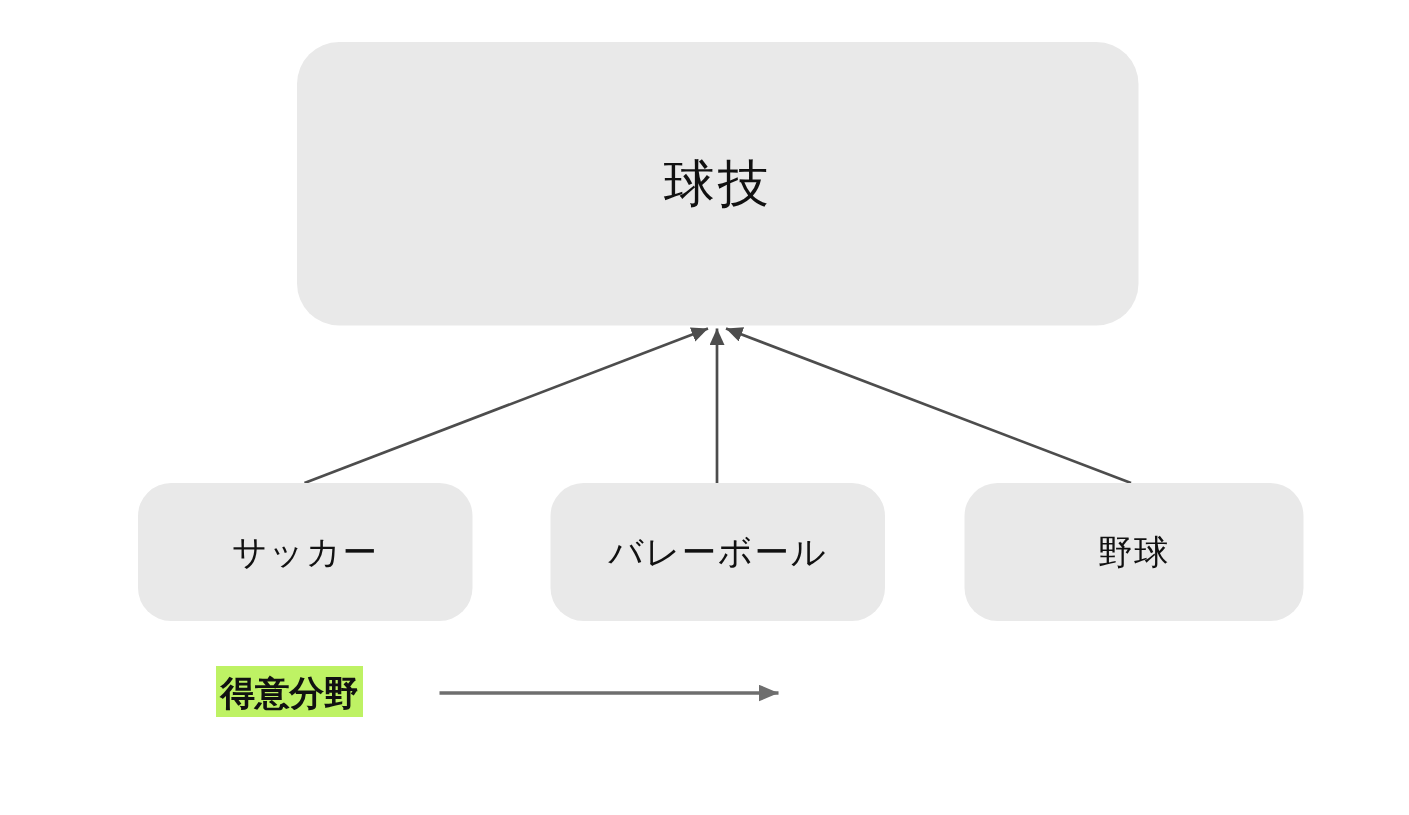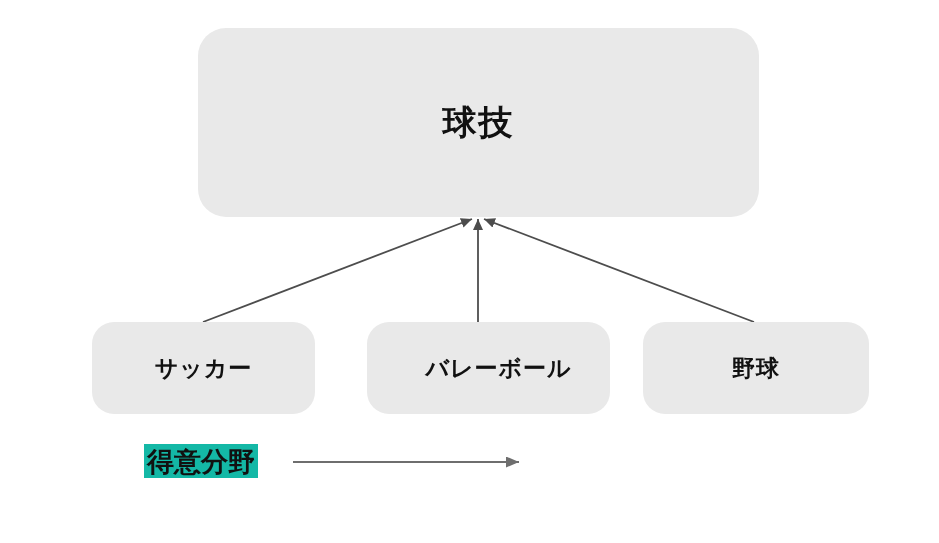--- a/index.html
+++ b/index.html
@@ -28,54 +28,54 @@
   .arrow-layer line.legend-line {
     stroke-width: 2.2;
   }
   .node {
     position: absolute;
     background: #e9e9e9;
     display: flex;
     align-items: center;
     justify-content: center;
     color: #111111;
-    font-weight: bold;
+    font-weight: normal;
     text-align: center;
   }
   .node-root {
     left: 198px;
     top: 28px;
     width: 561px;
     height: 189px;
     border-radius: 28px;
     font-size: 34px;
     letter-spacing: 2px;
   }
   .node-child {
     top: 322px;
     width: 223px;
     height: 92px;
     border-radius: 22px;
     font-size: 23px;
     letter-spacing: 1px;
   }
   .node-child-0 { left: 92px; }
-  .node-child-1 { left: 367px; padding-left: 20px; }
+  .node-child-1 { left: 367px; }
   .node-child-2 { left: 643px; width: 226px; text-align: right; }
   .legend-label {
     position: absolute;
     top: 444px;
     height: 34px;
     display: flex;
-    align-items: flex-start;
-    background: #14b8a6;
+    align-items: flex-end;
+    background: #bef264;
     padding: 0 3px;
     color: #111111;
     font-weight: bold;
-    font-size: 27px;
+    font-size: 23px;
     white-space: nowrap;
   }
   .legend-from { left: 144px; }
   .legend-to   { left: 529px; }
 </style>
 </head>
 <body>
 
 <div class="canvas">
 

